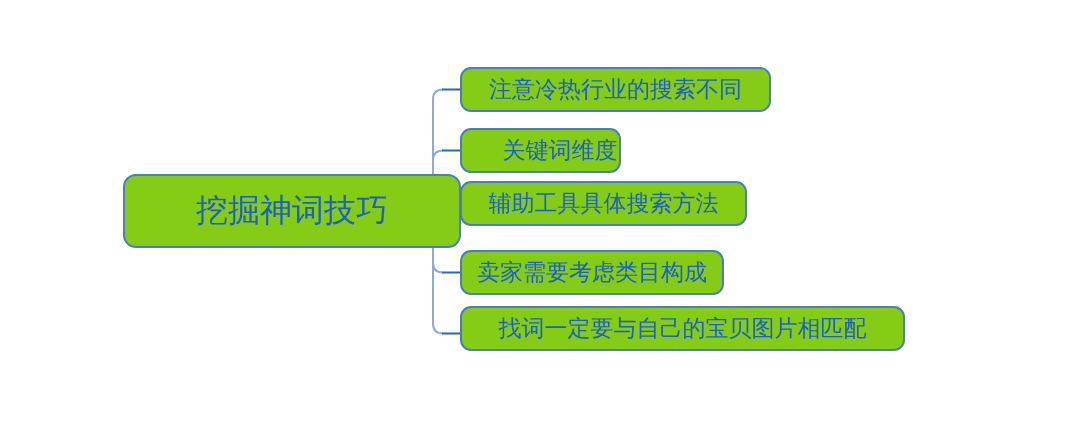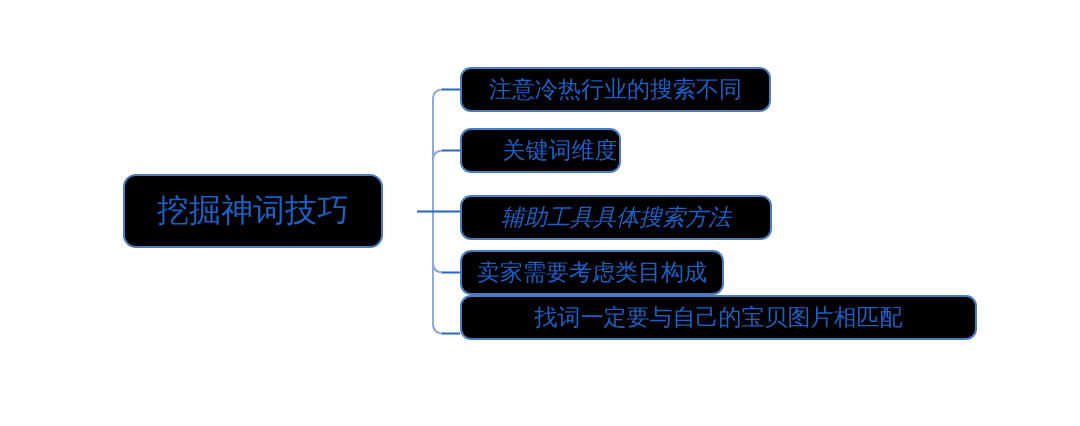--- a/index.html
+++ b/index.html
@@ -19,49 +19,49 @@
     position: absolute;
     left: 0;
     top: 0;
     width: 1080px;
     height: 426px;
     z-index: 1;
   }
   .node {
     position: absolute;
     box-sizing: border-box;
-    background: #000000;
+    background: #84cc16;
     border: 2px solid #4a7ec1;
     border-radius: 11px;
     color: #1b60c6;
     display: flex;
     align-items: center;
     justify-content: center;
     white-space: nowrap;
     z-index: 2;
     cursor: default;
   }
   .root-node {
     left: 123px;
     top: 174px;
-    width: 260px;
+    width: 338px;
     height: 74px;
     border-radius: 13px;
     font-size: 32px;
   }
   .child-node {
     height: 45px;
     font-size: 23px;
     left: 460px;
   }
   .c1 { top: 67px;  width: 311px; }
   .c2 { top: 128px; width: 161px; padding-left: 39px; }
-  .c3 { top: 195px; width: 312px; font-style: italic; }
+  .c3 { top: 181px; width: 287px; }
   .c4 { top: 250px; width: 264px; }
-  .c5 { top: 295px; width: 517px; }
+  .c5 { top: 306px; width: 445px; }
 </style>
 </head>
 <body>
 
 <div class="stage">
 
   <svg class="connectors" viewBox="0 0 1080 426" xmlns="http://www.w3.org/2000/svg">
 
     <g fill="none" stroke="#8fa9d9" stroke-width="2">
       <path d="M 433 211.5 L 433 99.5 Q 433 89.5 443 89.5"></path>

